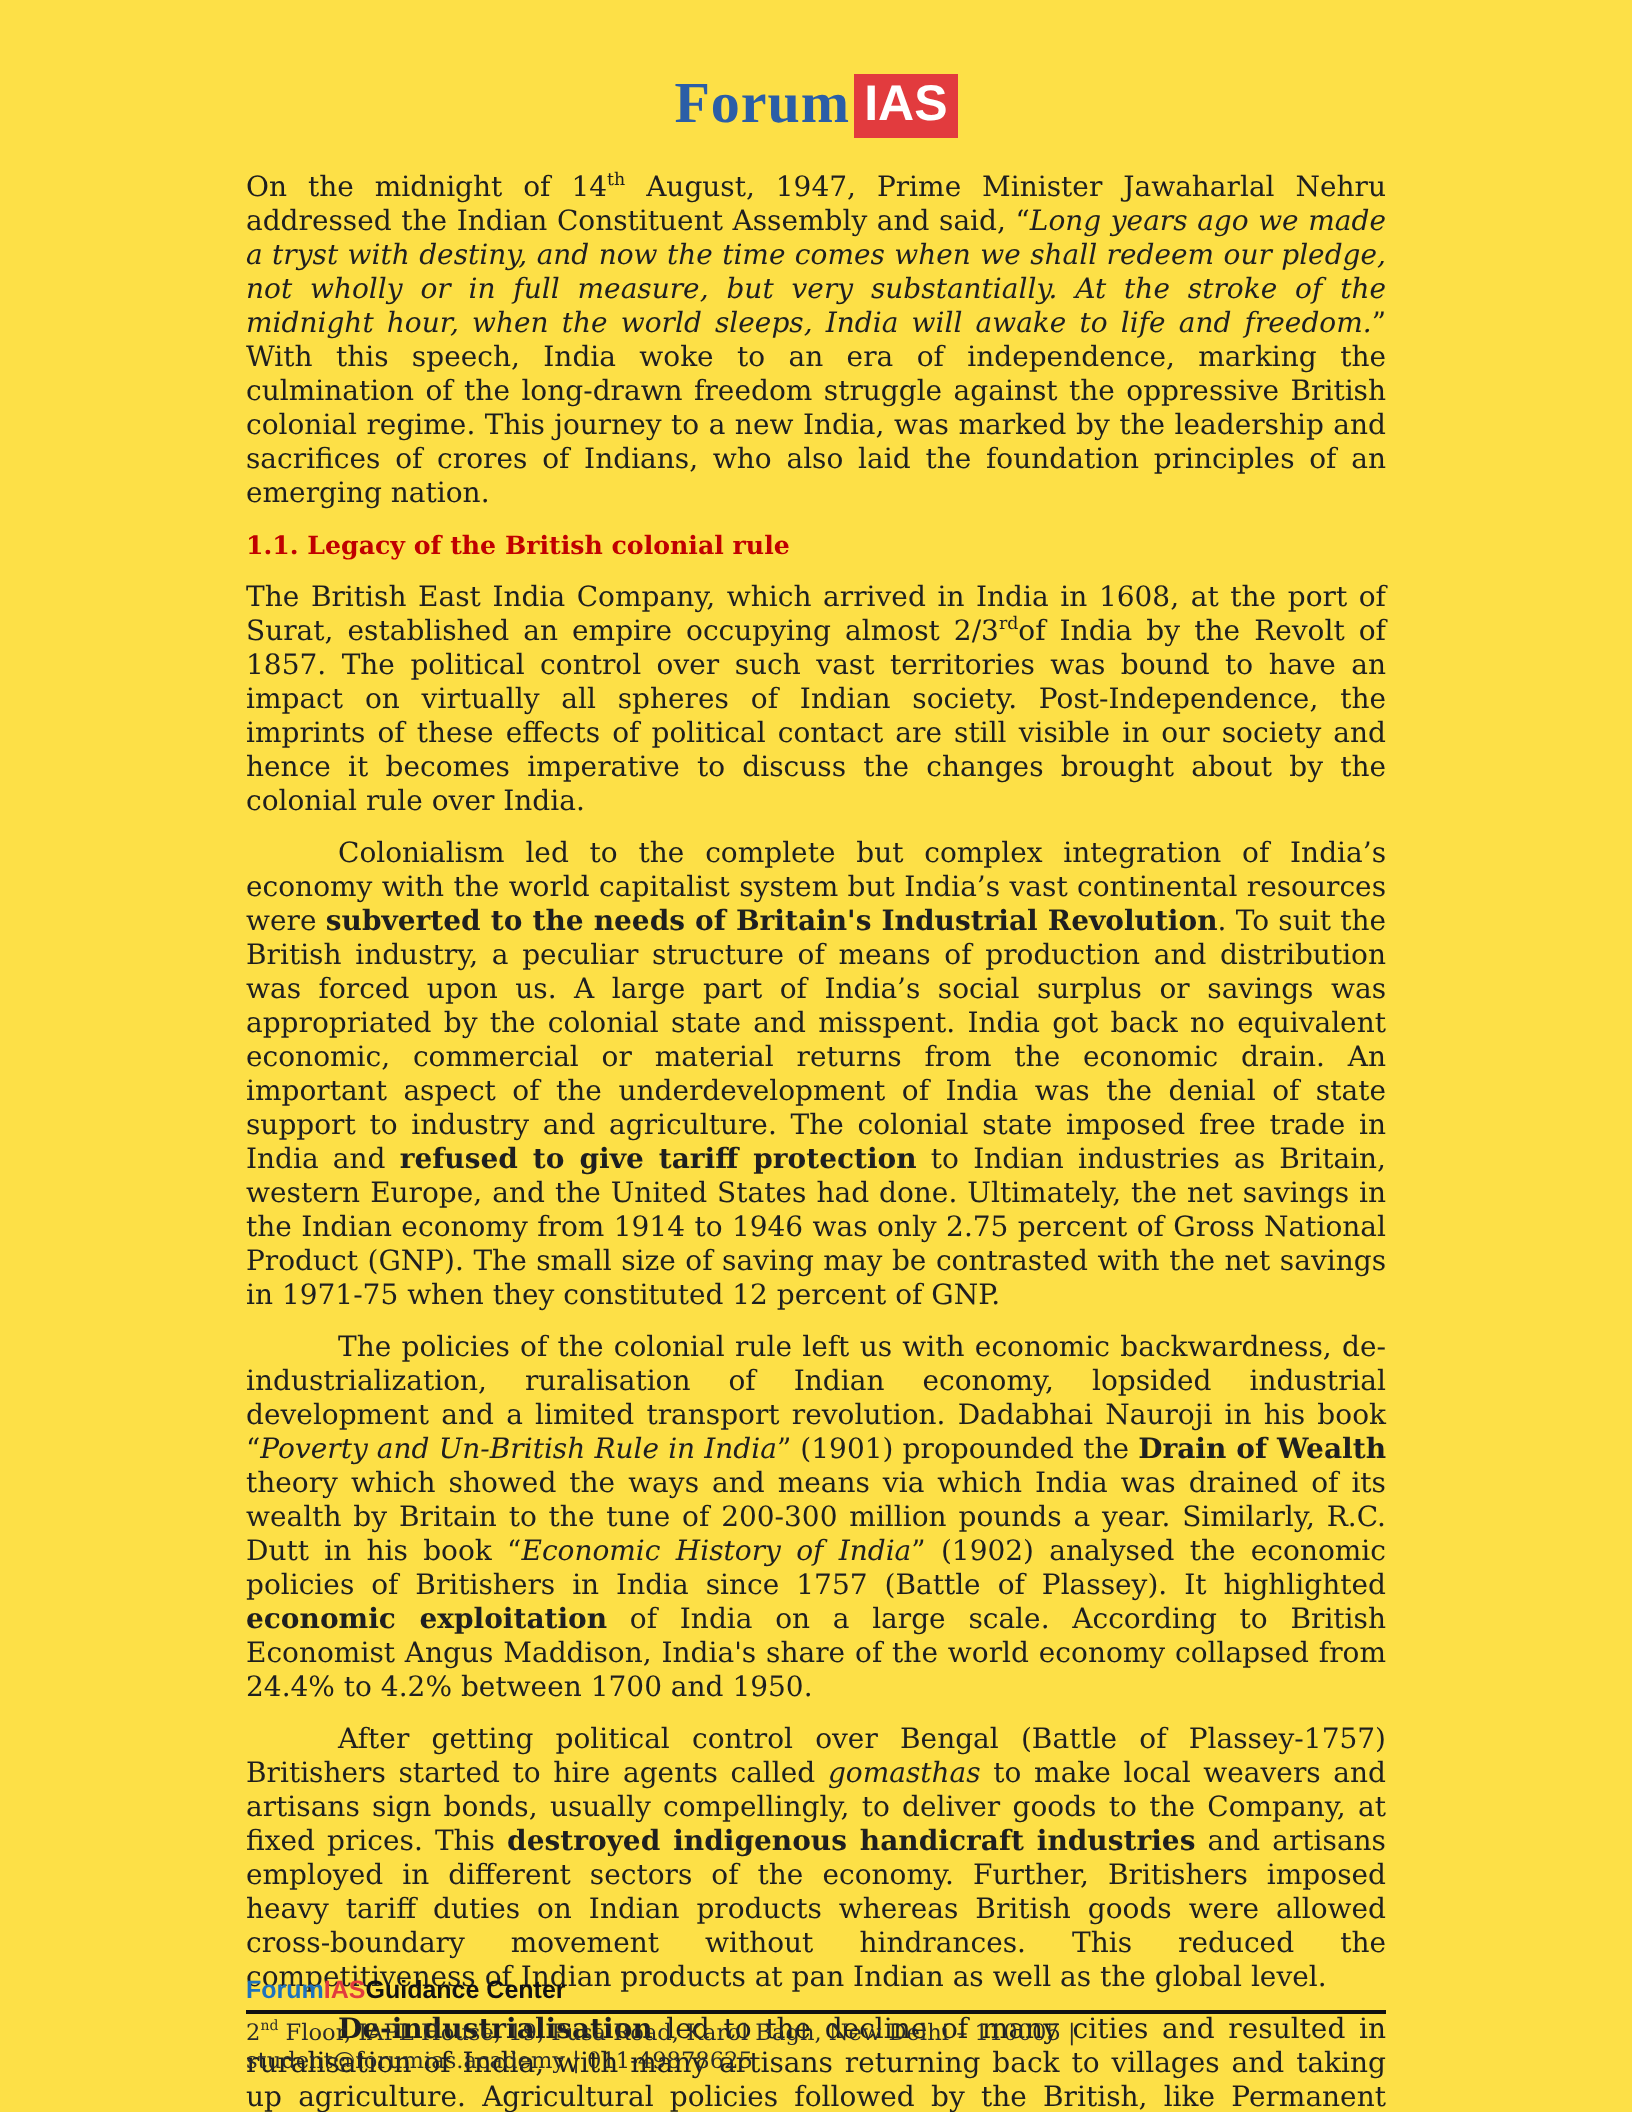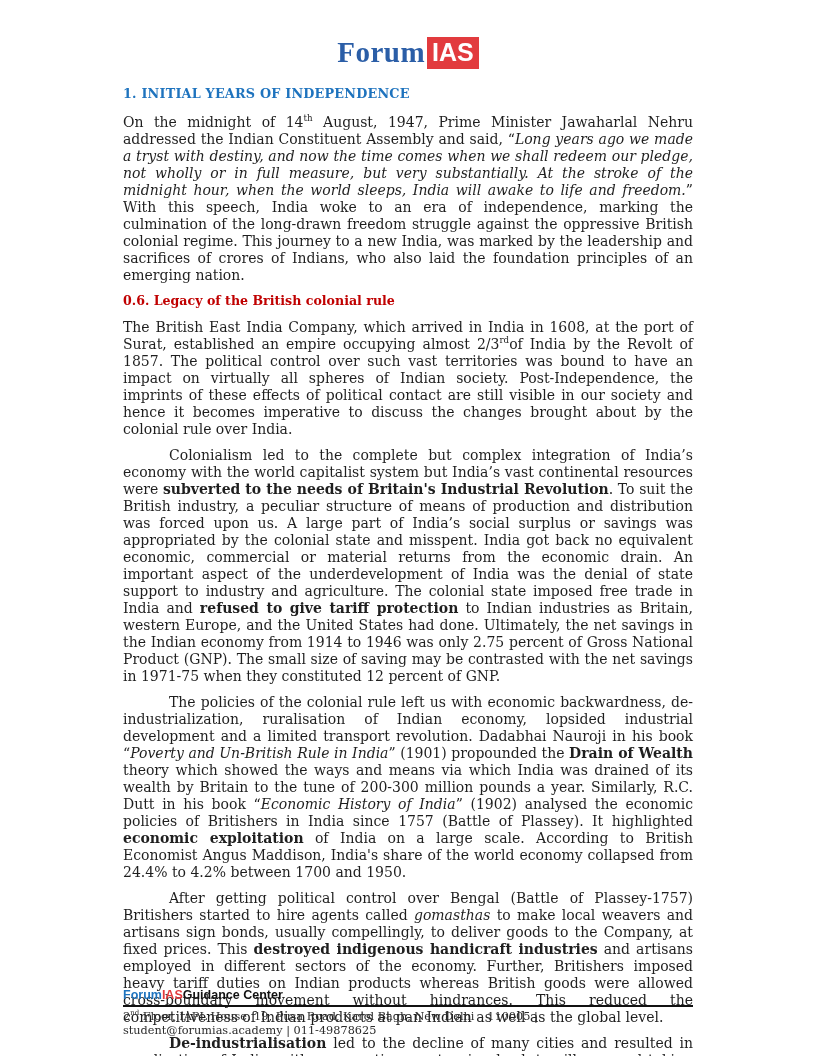--- a/index.html
+++ b/index.html
@@ -1,21 +1,21 @@
 <!DOCTYPE html>
 <html><head>
 <meta charset="utf-8">
 <style>
   html,body { margin:0; padding:0; background:#888; }
   .page {
     position: relative;
     width: 816px;
     height: 1056px;
     margin: 0 auto;
-    background: #ffffff;
+    background: #fde047;
     font-family: "DejaVu Serif", "Liberation Serif", serif;
     color: #1f1f1f;
     overflow: hidden;
   }
   .logo {
     position: absolute;
     top: 36px;
     left: 0; right: 0;
     text-align: center;
     user-select: none;
@@ -100,23 +100,22 @@
 <div class="page">
 
   <div class="logo">
     <span class="logo-inner">
       <span class="logo-blue">Forum</span>
       <span class="logo-red">IAS</span>
     </span>
   </div>
 
   <div class="content">
-      <div class="h1">1. INITIAL YEARS OF INDEPENDENCE</div>
       <p class="para"><span>On the midnight of 14</span><sup>th</sup><span> August, 1947, Prime Minister Jawaharlal Nehru addressed the Indian Constituent Assembly and said, “</span><i>Long years ago we made a tryst with destiny, and now the time comes when we shall redeem our pledge, not wholly or in full measure, but very substantially. At the stroke of the midnight hour, when the world sleeps, India will awake to life and freedom.</i><span>” With this speech, India woke to an era of independence, marking the culmination of the long-drawn freedom struggle against the oppressive British colonial regime. This journey to a new India, was marked by the leadership and sacrifices of crores of Indians, who also laid the foundation principles of an emerging nation.</span></p>
-      <div class="h2">0.6. Legacy of the British colonial rule</div>
+      <div class="h2">1.1. Legacy of the British colonial rule</div>
       <p class="para"><span>The British East India Company, which arrived in India in 1608, at the port of Surat, established an empire occupying almost 2/3</span><sup>rd</sup><span>of India by the Revolt of 1857. The political control over such vast territories was bound to have an impact on virtually all spheres of Indian society. Post-Independence, the imprints of these effects of political contact are still visible in our society and hence it becomes imperative to discuss the changes brought about by the colonial rule over India.</span></p>
       <p class="para indent"><span>Colonialism led to the complete but complex integration of India’s economy with the world capitalist system but India’s vast continental resources were </span><b>subverted to the needs of Britain's Industrial Revolution</b><span>. To suit the British industry, a peculiar structure of means of production and distribution was forced upon us. A large part of India’s social surplus or savings was appropriated by the colonial state and misspent. India got back no equivalent economic, commercial or material returns from the economic drain. An important aspect of the underdevelopment of India was the denial of state support to industry and agriculture. The colonial state imposed free trade in India and </span><b>refused to give tariff protection</b><span> to Indian industries as Britain, western Europe, and the United States had done. Ultimately, the net savings in the Indian economy from 1914 to 1946 was only 2.75 percent of Gross National Product (GNP). The small size of saving may be contrasted with the net savings in 1971-75 when they constituted 12 percent of GNP.</span></p>
       <p class="para indent"><span>The policies of the colonial rule left us with economic backwardness, de-industrialization, ruralisation of Indian economy, lopsided industrial development and a limited transport revolution. Dadabhai Nauroji in his book “</span><i>Poverty and Un-British Rule in India</i><span>” (1901) propounded the </span><b>Drain of Wealth</b><span> theory which showed the ways and means via which India was drained of its wealth by Britain to the tune of 200-300 million pounds a year. Similarly, R.C. Dutt in his book “</span><i>Economic History of India</i><span>” (1902) analysed the economic policies of Britishers in India since 1757 (Battle of Plassey). It highlighted </span><b>economic exploitation</b><span> of India on a large scale. According to British Economist Angus Maddison, India's share of the world economy collapsed from 24.4% to 4.2% between 1700 and 1950.</span></p>
       <p class="para indent"><span>After getting political control over Bengal (Battle of Plassey-1757) Britishers started to hire agents called </span><i>gomasthas</i><span> to make local weavers and artisans sign bonds, usually compellingly, to deliver goods to the Company, at fixed prices. This </span><b>destroyed indigenous handicraft industries</b><span> and artisans employed in different sectors of the economy. Further, Britishers imposed heavy tariff duties on Indian products whereas British goods were allowed cross-boundary movement without hindrances. This reduced the competitiveness of Indian products at pan Indian as well as the global level.</span></p>
       <p class="para indent"><b>De-industrialisation</b><span> led to the decline of many cities and resulted in ruralisation of India, with many artisans returning back to villages and taking up agriculture. Agricultural policies followed by the British, like Permanent Settlement (Bihar, Bengal, Orissa), </span><i>Ryotwari</i><span> Settlement (Madras and Bombay) and </span><i>Mahalwari</i><span> Settlement (Punjab and Central Province) resulted in heavy taxation and impoverishment of the peasants. Forced </span><b>commercialization of agriculture</b><span> via systems such as the </span><i>tinkathia</i><span> system (under which farmers were forced to grow indigo on 3/20</span></p>
     </div>
 
   <div class="footer">
     <div class="footer-brand">
       <span class="b-blue">Forum</span><span class="b-red">IAS</span><span class="b-black">Guidance Center</span>

